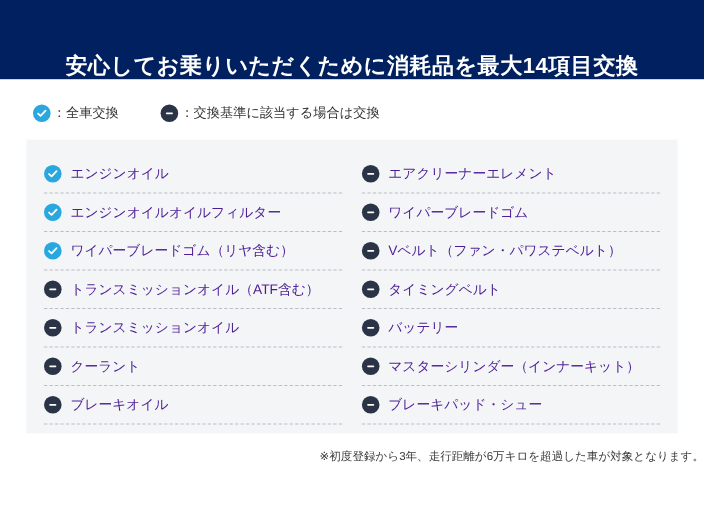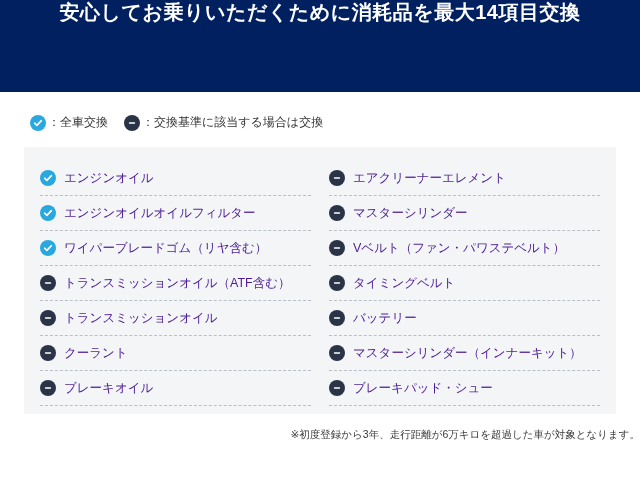--- a/index.html
+++ b/index.html
@@ -15,40 +15,40 @@
     overflow: hidden;
   }
   #page {
     position: relative;
     width: 640px;
     height: 480px;
     background: #ffffff;
   }
   
   .header {
-    height: 92px;
+    height: 72px;
     background: #002060;
     display: flex;
-    align-items: flex-start;
+    align-items: flex-end;
     justify-content: center;
   }
   .header-title {
     color: #ffffff;
     font-size: 20px;
     font-weight: bold;
     letter-spacing: 0.5px;
     text-align: center;
     line-height: 1.2;
   }
   
   .legend {
     display: flex;
     align-items: flex-end;
     padding: 22px 0 0 30px;
-    gap: 16px;
+    gap: 38px;
   }
   .legend-item {
     display: flex;
     align-items: center;
     font-size: 12px;
     color: #333333;
     white-space: nowrap;
   }
   .legend-item .legend-text {
     margin-left: 2px;
@@ -200,21 +200,21 @@
             </svg>
         </span>
         <span class="row-label">エアクリーナーエレメント</span>
       </div>
       <div class="row">
         <span class="icon icon-minus">
           <svg width="10" height="10" viewBox="0 0 10 10" aria-hidden="true">
               <rect x="1.8" y="4.3" width="6.4" height="1.5" rx="0.7" fill="#ffffff"></rect>
             </svg>
         </span>
-        <span class="row-label">マスターシリンダー</span>
+        <span class="row-label">ワイパーブレードゴム</span>
       </div>
       <div class="row">
         <span class="icon icon-minus">
           <svg width="10" height="10" viewBox="0 0 10 10" aria-hidden="true">
               <rect x="1.8" y="4.3" width="6.4" height="1.5" rx="0.7" fill="#ffffff"></rect>
             </svg>
         </span>
         <span class="row-label">Vベルト（ファン・パワステベルト）</span>
       </div>
       <div class="row">

